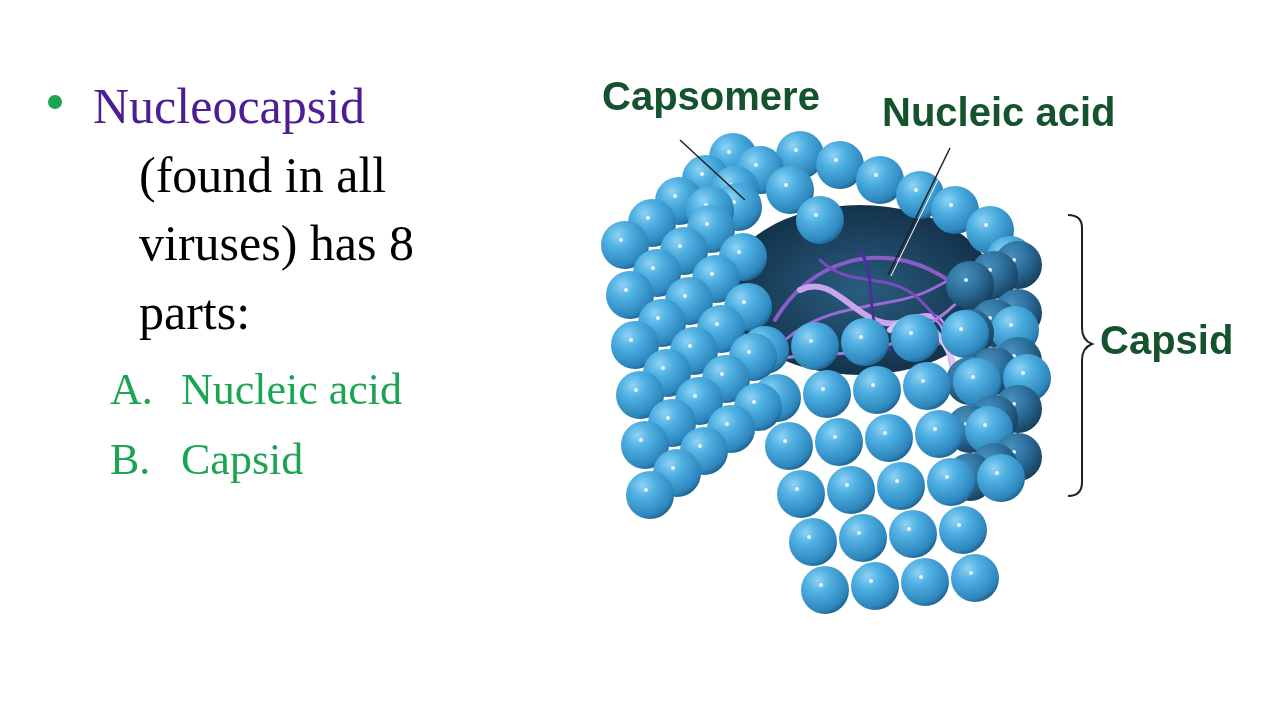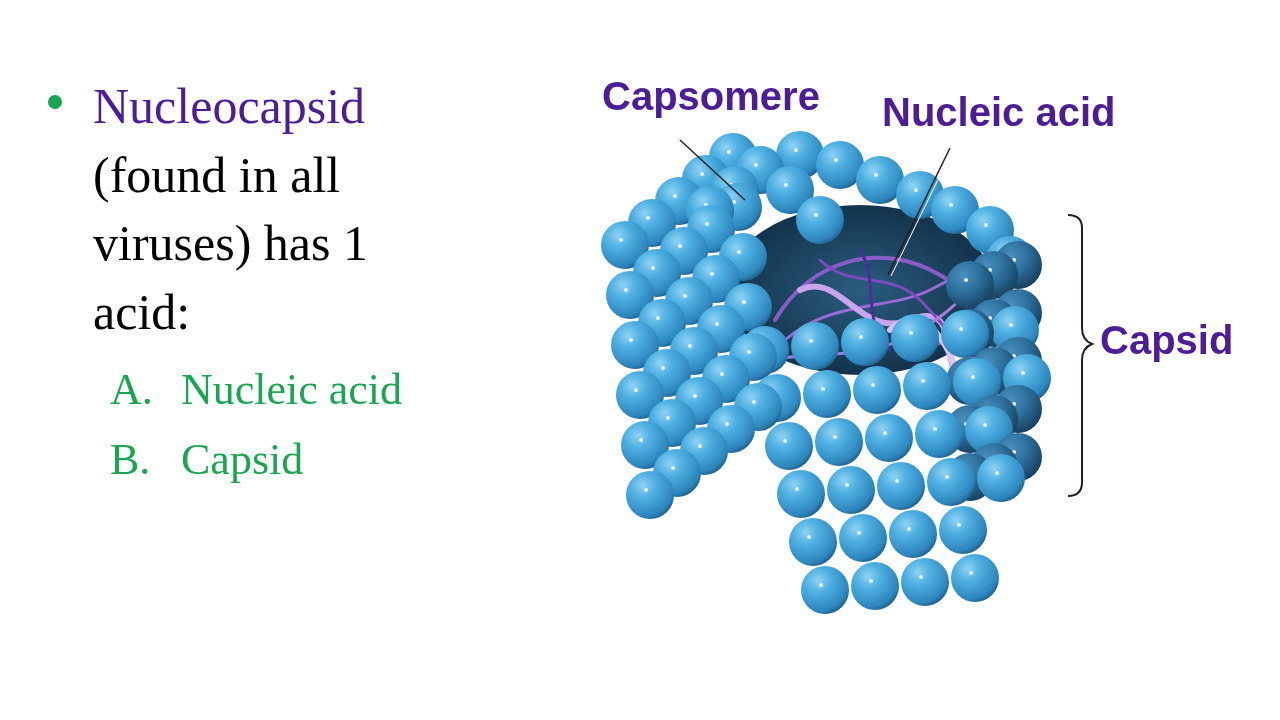--- a/index.html
+++ b/index.html
@@ -14,52 +14,52 @@
   .bullet-dot {
     position: absolute; left: 48px; top: 95px;
     width: 14px; height: 14px; border-radius: 50%;
   }
   .bullet-text {
     position: absolute; left: 93px; top: 72px; width: 360px;
     font-size: 50px; line-height: 68.5px; color: #000;
     font-family: "Liberation Serif", serif;
   }
   .bullet-text .head { display: block; }
-  .bullet-text .body { display: block; }
+  .bullet-text .body { display: block; margin-left: 46px; }
   .sublist {
     position: absolute; left: 110px; top: 355px;
     font-size: 44px; line-height: 70px;
     font-family: "Liberation Serif", serif;
   }
   .sub-item { display: flex; white-space: nowrap; }
   .sub-marker { width: 71px; display: inline-block; }
 
   
   .figure { position: absolute; left: 560px; top: 60px; width: 720px; height: 640px; }
   .fig-label {
     position: absolute; font-family: "Liberation Sans", sans-serif;
-    font-weight: bold; color: #4c1d95; white-space: nowrap;
+    font-weight: bold; color: #14532d; white-space: nowrap;
   }
   .lbl-capsomere { left: 42px; top: 14px; font-size: 40px; }
   .lbl-nucleic { left: 322px; top: 30px; font-size: 40px; }
   .lbl-capsid { left: 540px; top: 258px; font-size: 40px; }
   .lbl-caption { left: 40px; top: 548px; font-size: 40px; }
   .virus-svg { position: absolute; left: 0; top: 0; }
 </style>
 </head>
 <body>
 
 <div class="slide">
 
   <div class="bullet-dot" style="background:#1aa552;"></div>
   <div class="bullet-text">
     <span class="head" style="color:#4c1d95;">Nucleocapsid</span>
     <span class="body">(found in all</span>
-    <span class="body">viruses) has 1</span>
-    <span class="body">acid:</span>
+    <span class="body">viruses) has 8</span>
+    <span class="body">parts:</span>
   </div>
 
   <div class="sublist" style="color:#1aa552;">
     <div class="sub-item">
       <span class="sub-marker">A.</span>
       <span>Nucleic acid</span>
     </div>
     <div class="sub-item">
       <span class="sub-marker">B.</span>
       <span>Capsid</span>

